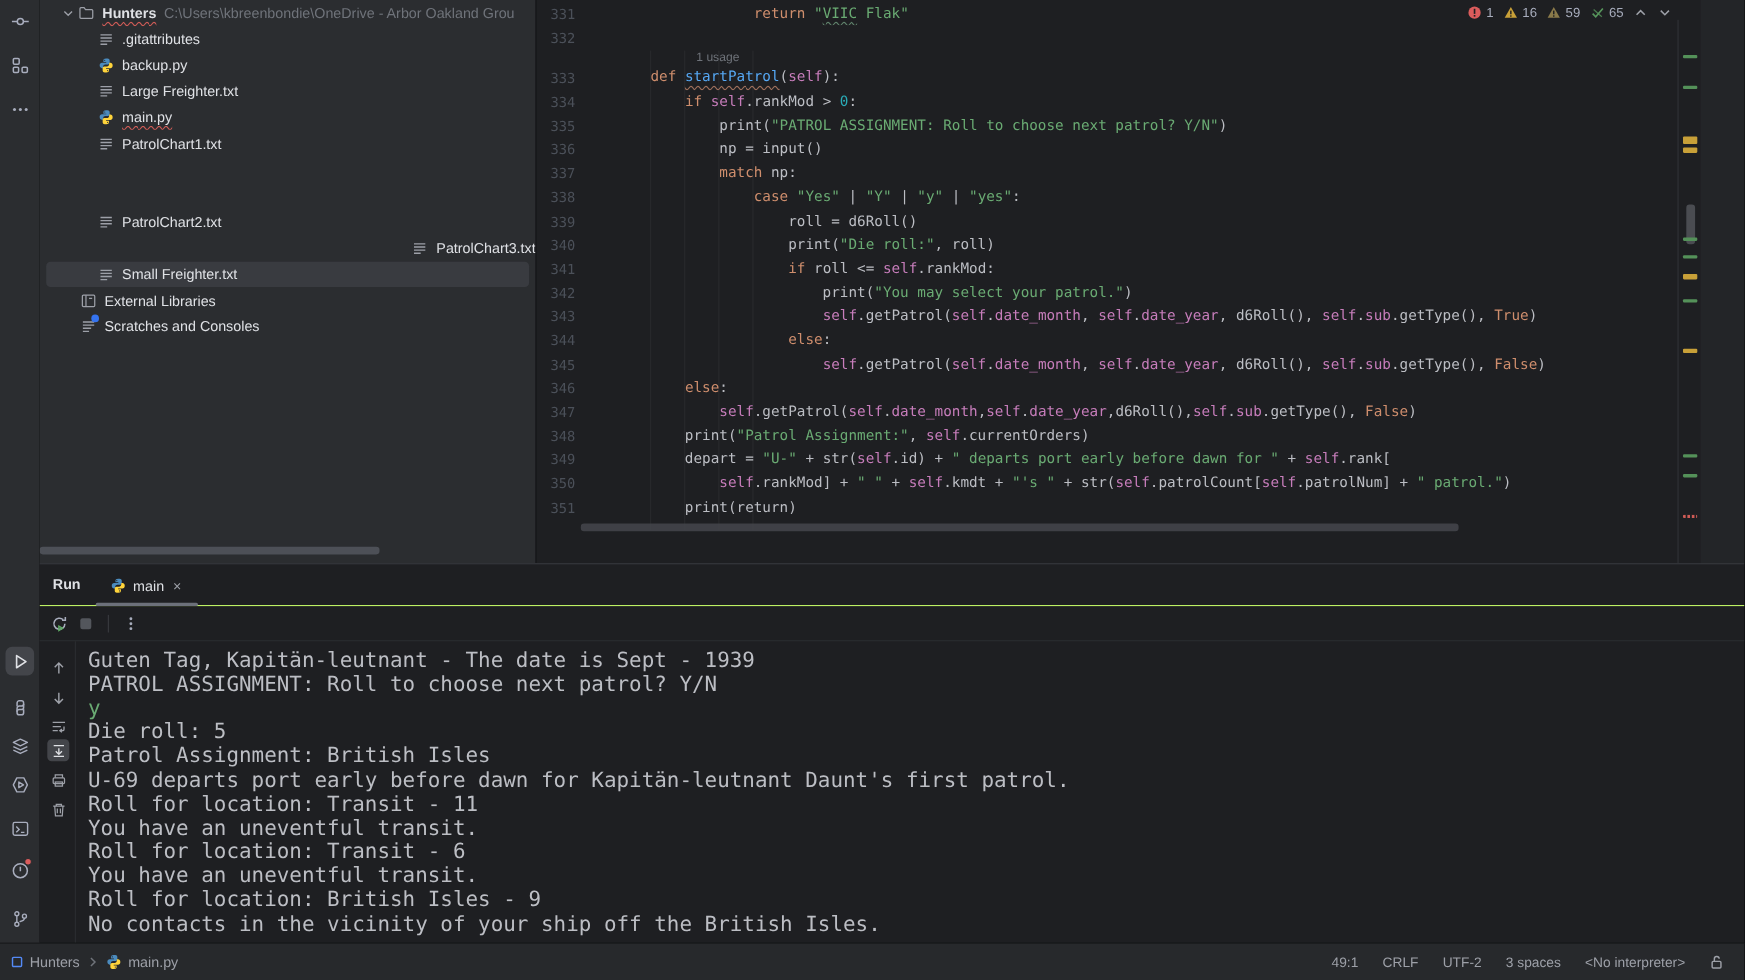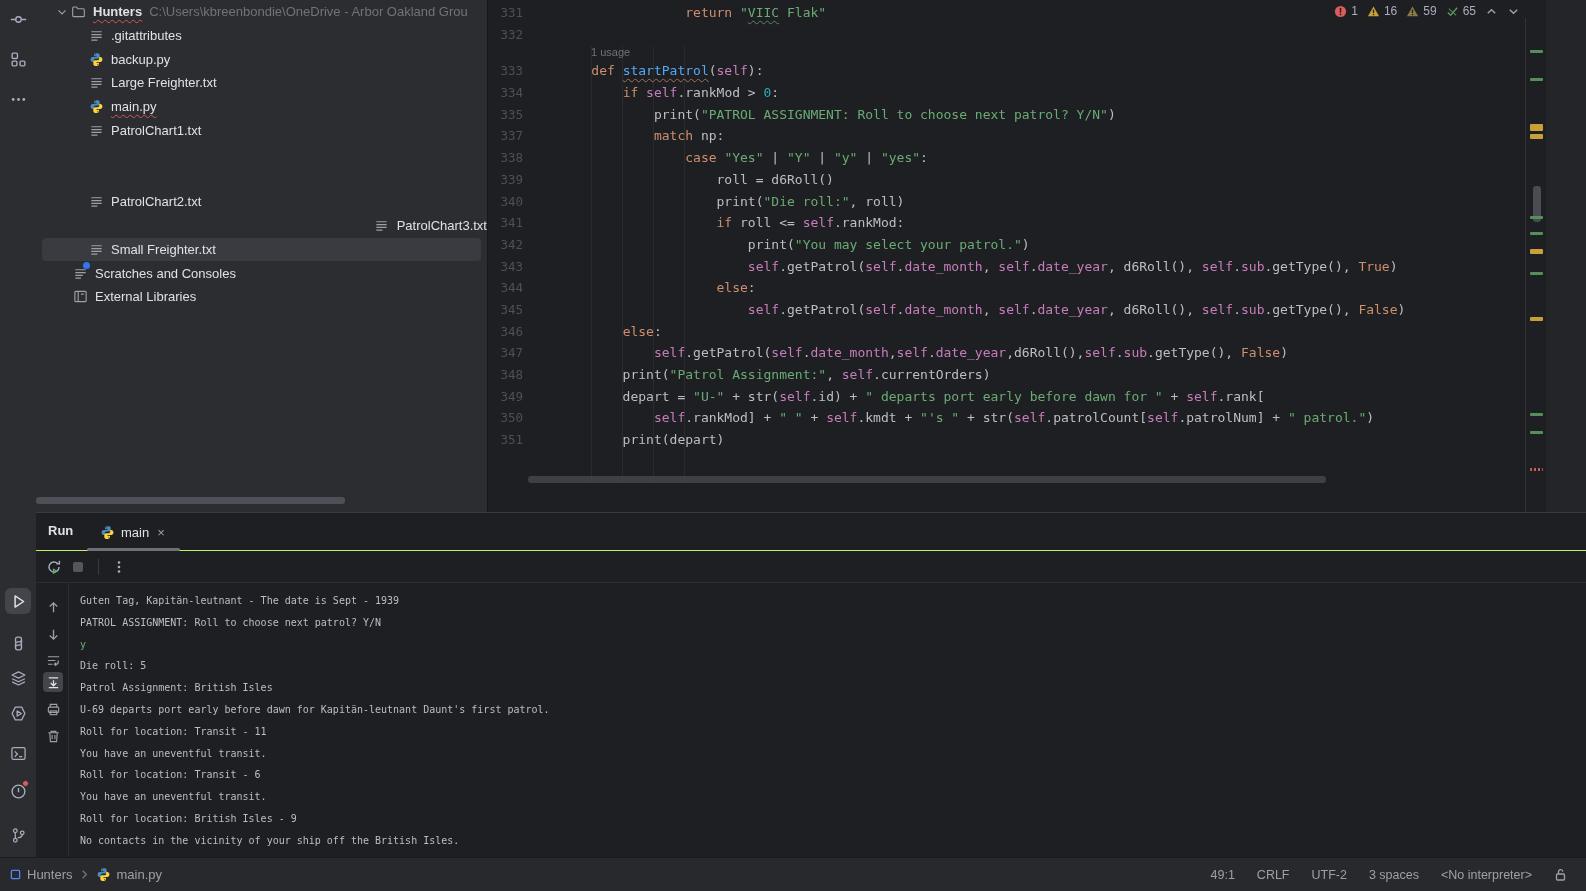--- a/index.html
+++ b/index.html
@@ -29,21 +29,21 @@
   .sq-typo { text-decoration:underline wavy #5F826B 1px; text-underline-offset:3px; }
   .ptree-hscroll { position:absolute; left:0; top:497px; width:309px; height:7px; background:#4D5057; border-radius:3px; }
   .scratch-badge { position:absolute; right:-2px; top:-3px; width:7px; height:7px; border-radius:50%; background:#3574F0; }
 
   
   .editor { position:absolute; left:487px; top:0; width:1099px; height:512px; background:#1E1F22; border-left:1px solid #17181B; }
   .code-area { position:absolute; left:0; top:0; right:62px; bottom:0; overflow:hidden; font-family:"DejaVu Sans Mono", monospace; font-size:13px; line-height:21.7px; padding-top:2px; }
   .code-line { position:relative; white-space:pre; height:21.7px; }
   .lineno { position:absolute; left:0; width:35px; text-align:right; color:#4B5059; font-size:12.5px; }
   .lcode { position:absolute; left:72px; white-space:pre; }
-  .inlay { height:15px; line-height:15px; font-size:11px; color:#6F737A; padding-left:103px; font-family:"Liberation Sans", sans-serif; }
+  .inlay { height:15px; line-height:15px; font-size:11px; color:#6F737A; padding-left:103px; font-family:"Liberation Sans", sans-serif;margin-left:42px; }
   .tok-d  { color:#BCBEC4; }
   .tok-kw { color:#CF8E6D; }
   .tok-s  { color:#6AAB73; }
   .tok-n  { color:#2AACB8; }
   .tok-self { color:#C77DBB; }
   .tok-attr { color:#C77DBB; }
   .tok-fn { color:#56A8F5; }
   .guides { position:absolute; left:0; top:46px; bottom:30px; width:100%; pointer-events:none; }
   .guide  { position:absolute; top:0; bottom:0; width:1px; background:rgba(255,255,255,0.05); }
   .ed-hscroll { position:absolute; left:40px; top:476px; width:798px; height:7px; background:#45474C; border-radius:3px; opacity:.85; }
@@ -71,21 +71,21 @@
   .tab-underline { position:absolute; left:51px; top:35px; width:93px; height:3px; background:#6C707A; border-radius:2px; }
   .run-toolbar { position:absolute; left:0; top:38px; right:0; height:32px; border-bottom:1px solid #2B2D31; display:flex; align-items:center; padding-left:6px; }
   .tb-btn { width:24px; height:24px; display:flex; align-items:center; justify-content:center; color:#A8ADBD; border-radius:4px; }
   .tb-btn svg { width:16px; height:16px; }
   .tb-sep { width:1px; height:16px; background:#393B40; margin:0 8px; }
   .run-body { position:absolute; left:0; top:70px; right:0; bottom:0; }
   .console-gutter { position:absolute; left:0; top:0; width:33px; bottom:0; border-right:1px solid #2B2D31; }
   .cg-icon { position:absolute; left:7px; width:20px; height:20px; display:flex; align-items:center; justify-content:center; color:#9DA0A8; border-radius:4px; }
   .cg-icon svg { width:15px; height:15px; }
   .cg-icon.selected { background:#43454A; color:#DFE1E5; }
-  .console { position:absolute; left:44px; top:7px; right:0; bottom:10px; font-family:"DejaVu Sans Mono", monospace; font-size:10px; line-height:21.8px; color:#BCBEC4; white-space:pre; }
+  .console { position:absolute; left:44px; top:7px; right:0; bottom:10px; font-family:"DejaVu Sans Mono", monospace; font-size:19px; line-height:21.8px; color:#BCBEC4; white-space:pre; }
   .console .input { color:#6AAB73; }
 
   
   .status-bar { position:absolute; left:0; top:857px; width:1586px; height:34px; background:#27292C; border-top:1px solid #1A1B1D; display:flex; align-items:center; font-size:13px; color:#9DA0A8; }
   .sb-left { display:flex; align-items:center; gap:6px; padding-left:10px; }
   .sb-left svg { display:block; }
   .sb-crumb { color:#9DA0A8; }
   .sb-right { margin-left:auto; display:flex; align-items:center; gap:22px; padding-right:18px; font-size:12.5px; }
   .sb-item { color:#9DA0A8; }
   .sb-lock { color:#9DA0A8; display:flex; }
@@ -242,69 +242,70 @@
         <div class="tree-row selected" style="padding-left: 46px;">
           <span class="ticon">
             <svg viewBox="0 0 16 16" stroke="currentColor" stroke-width="1.3" fill="none">
               <path d="M2.5 4h11M2.5 7h11M2.5 10h11M2.5 13h6.5"></path>
             </svg>
           </span>
           <span>Small Freighter.txt</span>
         </div>
         <div class="tree-row" style="padding-left: 36px;">
           <span class="ticon">
-            <svg viewBox="0 0 16 16" stroke="currentColor" stroke-width="1.3" fill="none">
-              <path d="M2.5 4h11M2.5 7h11M2.5 10h8M2.5 13h6"></path>
-            </svg>
-            <span class="scratch-badge"></span>
-          </span>
-          <span>Scratches and Consoles</span>
-        </div>
-        <div class="tree-row" style="padding-left: 36px;">
-          <span class="ticon">
             <svg viewBox="0 0 16 16" fill="none" stroke="currentColor" stroke-width="1.2">
               <rect x="2" y="2.5" width="12" height="11" rx="1"></rect>
               <path d="M5.5 2.5v11M8.5 5.5h3"></path>
             </svg>
           </span>
           <span>External Libraries</span>
+        </div>
+        <div class="tree-row" style="padding-left: 36px;">
+          <span class="ticon">
+            <svg viewBox="0 0 16 16" stroke="currentColor" stroke-width="1.3" fill="none">
+              <path d="M2.5 4h11M2.5 7h11M2.5 10h8M2.5 13h6"></path>
+            </svg>
+            <span class="scratch-badge"></span>
+          </span>
+          <span>Scratches and Consoles</span>
         </div>
       </div>
     <div class="ptree-hscroll"></div>
   </div>
 
   <div class="editor">
     <div class="guides">
       <span class="guide" style="left:103px;"></span>
       <span class="guide" style="left:134px;"></span>
       <span class="guide" style="left:165px;"></span>
       <span class="guide" style="left:196px;"></span>
     </div>
     <div class="code-area">
         <div class="code-line"><span class="lineno">331</span><span class="lcode"><span class="tok-d">                </span><span class="tok-kw">return</span><span class="tok-d"> </span><span class="tok-s">"</span><span class="tok-s sq-typo">VIIC</span><span class="tok-s"> Flak"</span></span></div>
         <div class="code-line"><span class="lineno">332</span><span class="lcode"></span></div>
         <div class="inlay">1 usage</div>
         <div class="code-line"><span class="lineno">333</span><span class="lcode"><span class="tok-d">    </span><span class="tok-kw">def</span><span class="tok-d"> </span><span class="tok-fn sq-warn">startPatrol</span><span class="tok-d">(</span><span class="tok-self">self</span><span class="tok-d">):</span></span></div>
         <div class="code-line"><span class="lineno">334</span><span class="lcode"><span class="tok-d">        </span><span class="tok-kw">if</span><span class="tok-d"> </span><span class="tok-self">self</span><span class="tok-d">.rankMod &gt; </span><span class="tok-n">0</span><span class="tok-d">:</span></span></div>
         <div class="code-line"><span class="lineno">335</span><span class="lcode"><span class="tok-d">            print(</span><span class="tok-s">"PATROL ASSIGNMENT: Roll to choose next patrol? Y/N"</span><span class="tok-d">)</span></span></div>
+        <div class="code-line"><span class="lineno">336</span><span class="lcode"><span class="tok-d">            np = input()</span></span></div>
         <div class="code-line"><span class="lineno">337</span><span class="lcode"><span class="tok-d">            </span><span class="tok-kw">match</span><span class="tok-d"> np:</span></span></div>
         <div class="code-line"><span class="lineno">338</span><span class="lcode"><span class="tok-d">                </span><span class="tok-kw">case</span><span class="tok-d"> </span><span class="tok-s">"Yes"</span><span class="tok-d"> | </span><span class="tok-s">"Y"</span><span class="tok-d"> | </span><span class="tok-s">"y"</span><span class="tok-d"> | </span><span class="tok-s">"yes"</span><span class="tok-d">:</span></span></div>
         <div class="code-line"><span class="lineno">339</span><span class="lcode"><span class="tok-d">                    roll = d6Roll()</span></span></div>
         <div class="code-line"><span class="lineno">340</span><span class="lcode"><span class="tok-d">                    print(</span><span class="tok-s">"Die roll:"</span><span class="tok-d">, roll)</span></span></div>
         <div class="code-line"><span class="lineno">341</span><span class="lcode"><span class="tok-d">                    </span><span class="tok-kw">if</span><span class="tok-d"> roll &lt;= </span><span class="tok-self">self</span><span class="tok-d">.rankMod:</span></span></div>
         <div class="code-line"><span class="lineno">342</span><span class="lcode"><span class="tok-d">                        print(</span><span class="tok-s">"You may select your patrol."</span><span class="tok-d">)</span></span></div>
         <div class="code-line"><span class="lineno">343</span><span class="lcode"><span class="tok-d">                        </span><span class="tok-self">self</span><span class="tok-d">.getPatrol(</span><span class="tok-self">self</span><span class="tok-d">.</span><span class="tok-attr">date_month</span><span class="tok-d">, </span><span class="tok-self">self</span><span class="tok-d">.</span><span class="tok-attr">date_year</span><span class="tok-d">, d6Roll(), </span><span class="tok-self">self</span><span class="tok-d">.</span><span class="tok-attr">sub</span><span class="tok-d">.getType(), </span><span class="tok-kw">True</span><span class="tok-d">)</span></span></div>
         <div class="code-line"><span class="lineno">344</span><span class="lcode"><span class="tok-d">                    </span><span class="tok-kw">else</span><span class="tok-d">:</span></span></div>
         <div class="code-line"><span class="lineno">345</span><span class="lcode"><span class="tok-d">                        </span><span class="tok-self">self</span><span class="tok-d">.getPatrol(</span><span class="tok-self">self</span><span class="tok-d">.</span><span class="tok-attr">date_month</span><span class="tok-d">, </span><span class="tok-self">self</span><span class="tok-d">.</span><span class="tok-attr">date_year</span><span class="tok-d">, d6Roll(), </span><span class="tok-self">self</span><span class="tok-d">.</span><span class="tok-attr">sub</span><span class="tok-d">.getType(), </span><span class="tok-kw">False</span><span class="tok-d">)</span></span></div>
         <div class="code-line"><span class="lineno">346</span><span class="lcode"><span class="tok-d">        </span><span class="tok-kw">else</span><span class="tok-d">:</span></span></div>
         <div class="code-line"><span class="lineno">347</span><span class="lcode"><span class="tok-d">            </span><span class="tok-self">self</span><span class="tok-d">.getPatrol(</span><span class="tok-self">self</span><span class="tok-d">.</span><span class="tok-attr">date_month</span><span class="tok-d">,</span><span class="tok-self">self</span><span class="tok-d">.</span><span class="tok-attr">date_year</span><span class="tok-d">,d6Roll(),</span><span class="tok-self">self</span><span class="tok-d">.</span><span class="tok-attr">sub</span><span class="tok-d">.getType(), </span><span class="tok-kw">False</span><span class="tok-d">)</span></span></div>
         <div class="code-line"><span class="lineno">348</span><span class="lcode"><span class="tok-d">        print(</span><span class="tok-s">"Patrol Assignment:"</span><span class="tok-d">, </span><span class="tok-self">self</span><span class="tok-d">.currentOrders)</span></span></div>
         <div class="code-line"><span class="lineno">349</span><span class="lcode"><span class="tok-d">        depart = </span><span class="tok-s">"U-"</span><span class="tok-d"> + str(</span><span class="tok-self">self</span><span class="tok-d">.id) + </span><span class="tok-s">" departs port early before dawn for "</span><span class="tok-d"> + </span><span class="tok-self">self</span><span class="tok-d">.rank[</span></span></div>
         <div class="code-line"><span class="lineno">350</span><span class="lcode"><span class="tok-d">            </span><span class="tok-self">self</span><span class="tok-d">.rankMod] + </span><span class="tok-s">" "</span><span class="tok-d"> + </span><span class="tok-self">self</span><span class="tok-d">.kmdt + </span><span class="tok-s">"'s "</span><span class="tok-d"> + str(</span><span class="tok-self">self</span><span class="tok-d">.patrolCount[</span><span class="tok-self">self</span><span class="tok-d">.patrolNum] + </span><span class="tok-s">" patrol."</span><span class="tok-d">)</span></span></div>
-        <div class="code-line"><span class="lineno">351</span><span class="lcode"><span class="tok-d">        print(depart)</span></span></div>
+        <div class="code-line"><span class="lineno">351</span><span class="lcode"><span class="tok-d">        print(return)</span></span></div>
       </div>
     <div class="ed-hscroll"></div>
     <div class="right-gap"></div>
     <div class="stripe">
         <div class="stripe-thumb" style="top: 168px; height: 36px;"></div>
         <div class="stripe-mark" style="top: 32px; height: 3px; background: rgb(84, 145, 89);"></div>
         <div class="stripe-mark" style="top: 60px; height: 3px; background: rgb(84, 145, 89);"></div>
         <div class="stripe-mark" style="top: 106px; height: 7px; background: rgb(200, 160, 56);"></div>
         <div class="stripe-mark" style="top: 116px; height: 5px; background: rgb(200, 160, 56);"></div>
         <div class="stripe-mark" style="top: 198px; height: 3px; background: rgb(84, 145, 89);"></div>

